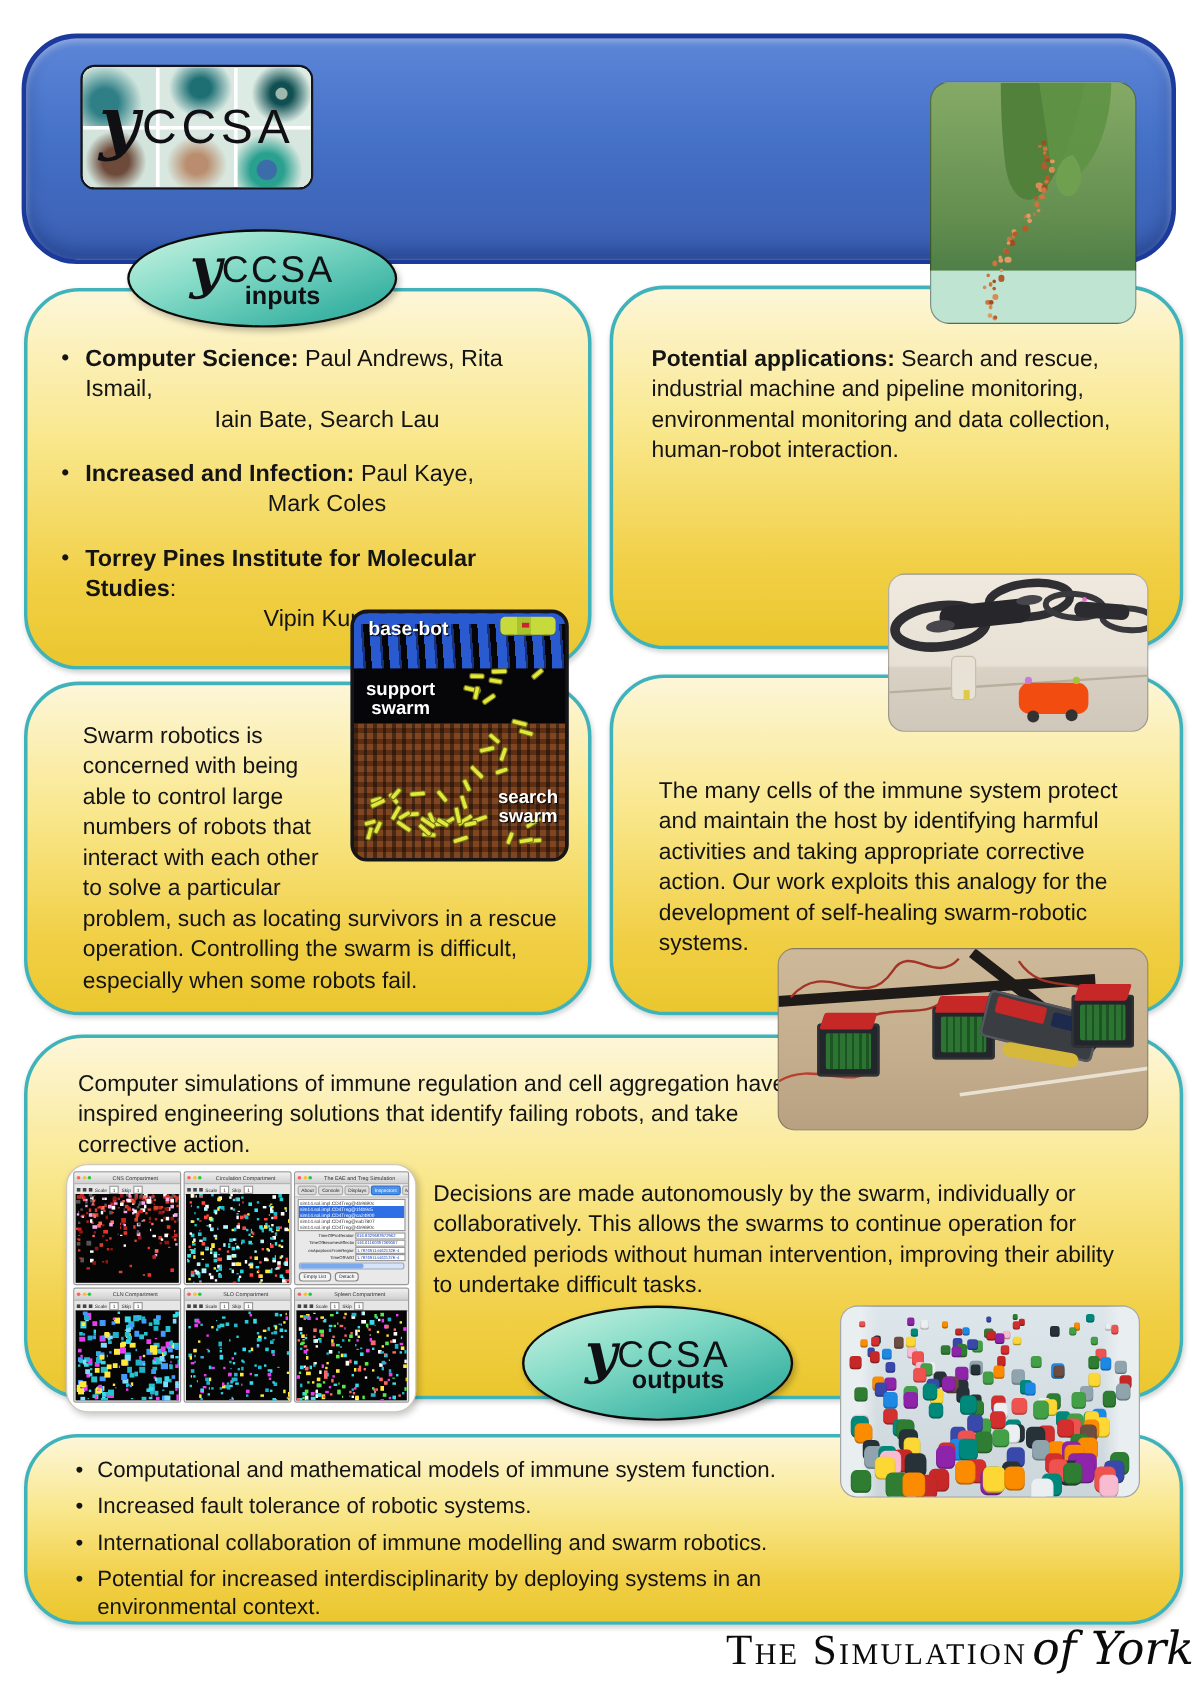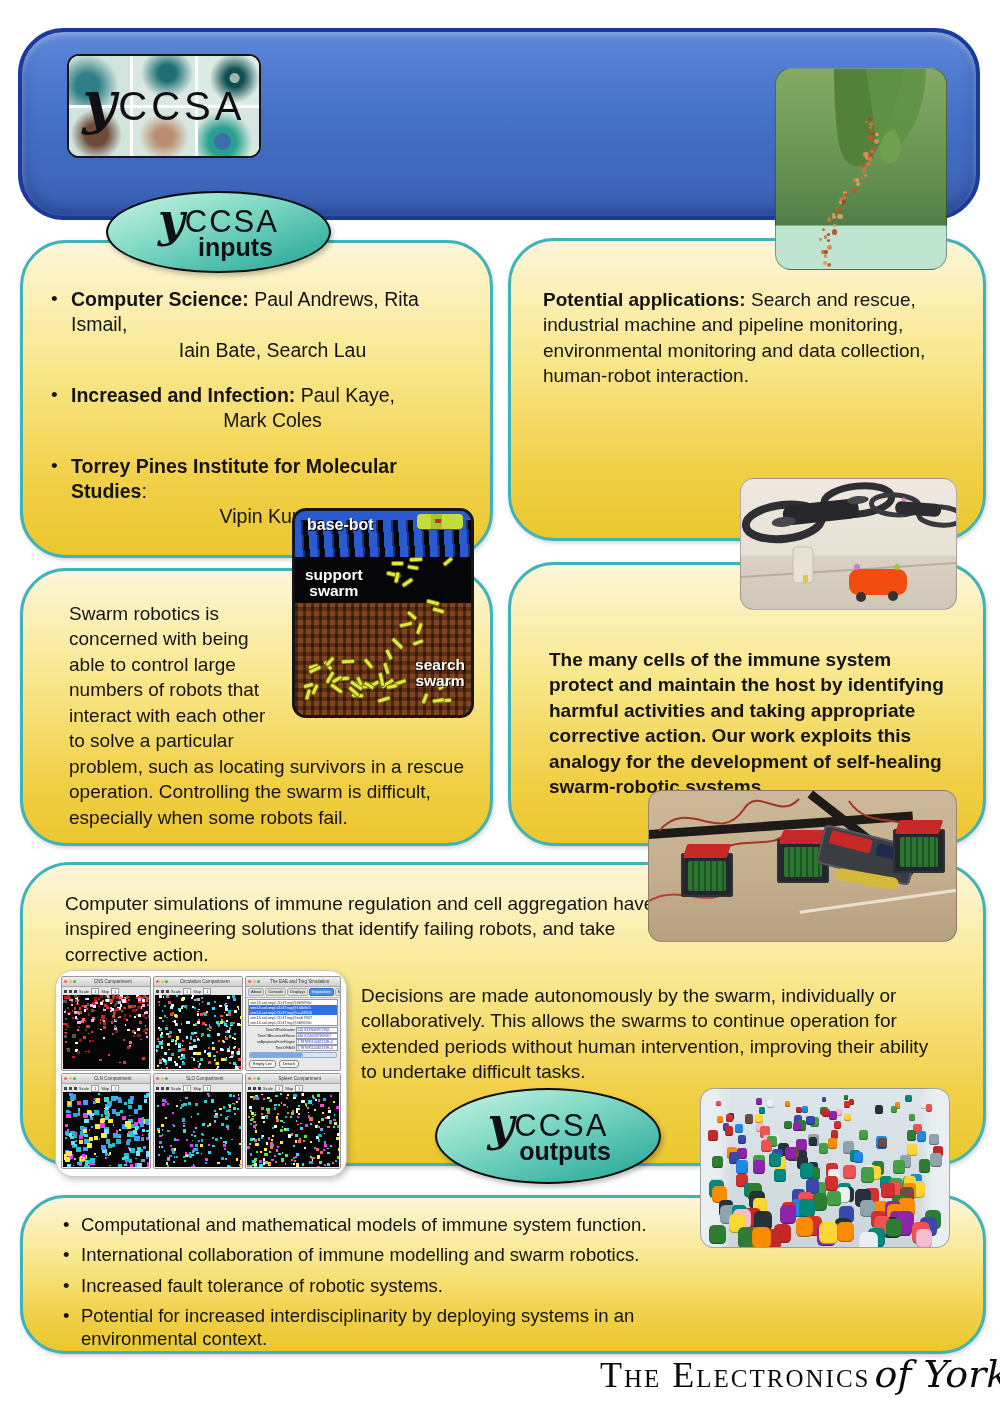--- a/index.html
+++ b/index.html
@@ -41,30 +41,30 @@
 
   
   .badge{position:absolute;border-radius:50%;border:2.5px solid #0b0b0b;z-index:9;
     background:linear-gradient(160deg,#cdf3e3 0%,#86dcc8 38%,#3db4a4 82%,#2fa394 100%);
     box-shadow:2px 3px 5px rgba(0,0,0,.25);display:flex;flex-direction:column;align-items:center;justify-content:center;}
   .badge-inputs{left:106px;top:191px;width:221px;height:78px;}
   .badge-outputs{left:435px;top:1088px;width:222px;height:92px;}
   .badge .wordmark{display:flex;align-items:flex-start;color:#101014;line-height:.9;}
   .badge .script-y{font-size:46px;}
   .badge .word-rest{font-size:31px;letter-spacing:2px;margin-top:6px;}
-  .badge .badge-label{font-size:25px;font-weight:bold;color:#101014;margin-top:-6px;margin-left:34px;}
+  .badge .badge-label{font-size:21px;font-weight:bold;color:#101014;margin-top:-6px;margin-left:34px;}
 
   
   .ybox{position:absolute;border-radius:46px;border:3px solid #3fb3b9;
     background:linear-gradient(180deg,#fdf6d8 0%,#f9e88f 38%,#f1cf45 78%,#eac72e 100%);
     box-shadow:1px 2px 4px rgba(0,0,0,.18);}
   .box-inputs{left:20px;top:240px;width:467px;height:312px;z-index:1;}
   .box-research{left:508px;top:238px;width:472px;height:297px;z-index:1;}
   .box-swarm{left:20px;top:568px;width:467px;height:272px;z-index:1;}
-  .box-immune{left:508px;top:562px;width:472px;height:278px;z-index:1;font-weight:bold;}
+  .box-immune{left:508px;top:562px;width:472px;height:278px;z-index:1;}
   .box-simulation{left:20px;top:862px;width:960px;height:298px;border-radius:50px;z-index:1;}
   .box-outputs{left:20px;top:1195px;width:960px;height:153px;border-radius:45px;z-index:1;}
 
   .body-text{color:#141414;font-size:19px;line-height:1.34;}
   .b{font-weight:bold;}
 
   
   .inputs-list{position:absolute;left:26px;top:44px;right:16px;list-style:none;margin:0;padding:0;}
   .inputs-list li{position:relative;padding-left:22px;margin-bottom:20px;font-size:19.5px;color:#141414;line-height:1.3;}
   .inputs-list li:before{content:"•";position:absolute;left:2px;top:0;font-size:19px;}
@@ -1841,23 +1841,23 @@
       <i style="left: 214.6px; top: 140.1px; width: 16.7px; height: 19.3px; border-radius: 28%; background: rgb(248, 187, 208); box-shadow: rgba(0, 0, 0, 0.35) 0px -1px 1px inset;"></i>
       <i style="left: 157.6px; top: 142.6px; width: 19.6px; height: 22.5px; border-radius: 28%; background: rgb(236, 239, 241); box-shadow: rgba(0, 0, 0, 0.35) 0px -1px 1px inset;"></i>
       <i style="left: 61.6px; top: 139.7px; width: 18.7px; height: 21.5px; border-radius: 28%; background: rgb(198, 40, 40); box-shadow: rgba(0, 0, 0, 0.35) 0px -1px 1px inset;"></i>
       <i style="left: 37.1px; top: 137.7px; width: 19.3px; height: 22.2px; border-radius: 28%; background: rgb(46, 125, 50); box-shadow: rgba(0, 0, 0, 0.35) 0px -1px 1px inset;"></i>
       <i style="left: 51.1px; top: 138.1px; width: 18.9px; height: 21.8px; border-radius: 28%; background: rgb(251, 140, 0); box-shadow: rgba(0, 0, 0, 0.35) 0px -1px 1px inset;"></i>
     </div>
 
   <div class="ybox box-outputs">
     <ul class="outputs-list">
       <li>Computational and mathematical models of immune system function.</li>
+      <li>Increased fault tolerance of robotic systems.</li>
       <li>International collaboration of immune modelling and swarm robotics.</li>
-      <li>Increased fault tolerance of robotic systems.</li>
       <li>Potential for increased interdisciplinarity by deploying systems in an environmental context.</li>
     </ul>
   </div>
 
   <div class="uoy-wordmark">
-    <span class="uoy-caps">The Electronics</span><span class="uoy-script">of York</span>
+    <span class="uoy-caps">The Simulation</span><span class="uoy-script">of York</span>
   </div>
 
 </div>
 
 </body></html>

